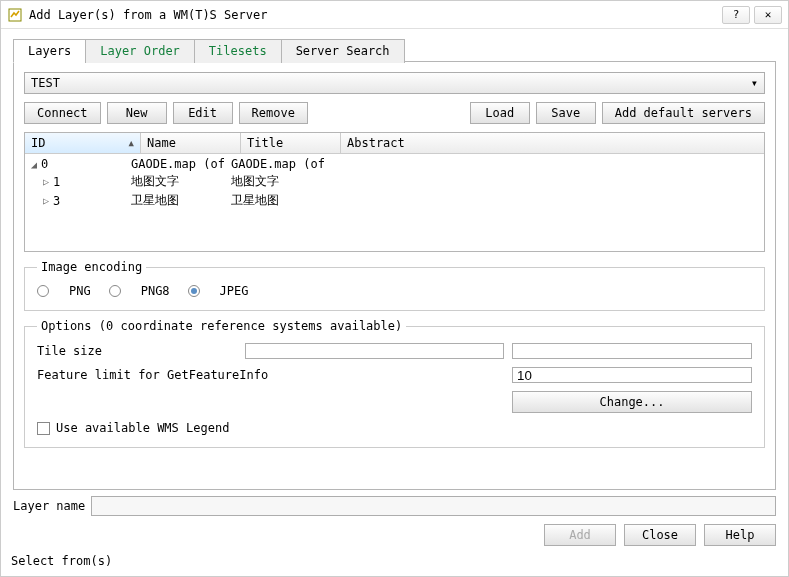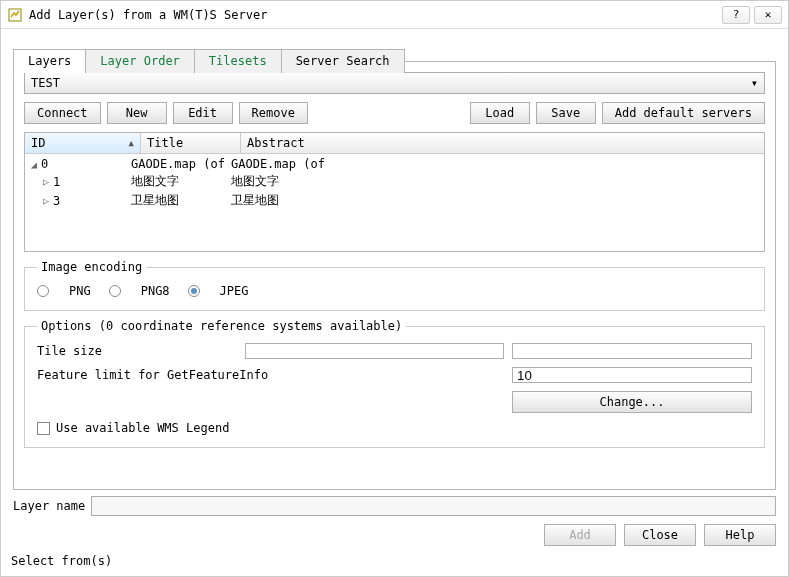--- a/index.html
+++ b/index.html
@@ -5,21 +5,21 @@
 * { box-sizing: border-box; margin: 0; padding: 0; }
 body { font-family: "SimSun", "宋体", monospace; font-size: 12px; background: #fff; width: 789px; height: 577px; position: relative; }
 .window { width: 789px; height: 577px; border: 1px solid #ccc; background: #fff; display: flex; flex-direction: column; }
 .titlebar { height: 28px; display: flex; align-items: center; padding: 0 6px; border-bottom: 1px solid #e0e0e0; }
 .title-icon { width: 16px; height: 16px; margin-right: 6px; display: flex; align-items: center; justify-content: center; }
 .title-icon svg { width: 16px; height: 16px; }
 .title-text { flex: 1; }
 .title-btn { width: 28px; height: 18px; border: 1px solid #ccc; background: linear-gradient(#fff,#eee); display: flex; align-items: center; justify-content: center; margin-left: 4px; border-radius: 2px; cursor: pointer; font-size: 11px; }
 .content { flex: 1; padding: 8px 12px 4px 12px; display: flex; flex-direction: column; }
 .tabstrip { display: flex; border-bottom: 1px solid #b5b5b5; }
-.tab { padding: 4px 14px; border: 1px solid #b5b5b5; border-bottom: none; background: #f0f0f0; margin-right: -1px; cursor: pointer; position: relative; top: 12px; }
+.tab { padding: 4px 14px; border: 1px solid #b5b5b5; border-bottom: none; background: #f0f0f0; margin-right: -1px; cursor: pointer; position: relative; top: 2px; }
 .tab.active { background: #fff; border-bottom: 1px solid #fff; }
 .tab.disabled { color: #15803d; }
 .tabbody { border: 1px solid #b5b5b5; border-top: none; padding: 10px; flex: 1; display: flex; flex-direction: column; gap: 8px; overflow: hidden; }
 .server-select { width: 100%; height: 22px; border: 1px solid #adadad; background: linear-gradient(#fdfdfd,#e8e8e8); padding: 0 6px; display: flex; align-items: center; justify-content: space-between; cursor: pointer; }
 .btnrow { display: flex; gap: 6px; }
 .btnrow .spacer { flex: 1; }
 .btn { height: 22px; padding: 0 12px; border: 1px solid #adadad; background: linear-gradient(#fdfdfd,#e3e3e3); cursor: pointer; display: inline-flex; align-items: center; justify-content: center; min-width: 60px; }
 .btn.wide { min-width: 115px; }
 .btn.disabled { color: #aaa; cursor: default; }
 .table { border: 1px solid #b5b5b5; height: 120px; overflow: hidden; }
@@ -102,20 +102,21 @@
         <div class="btn">Save</div>
         <div class="btn wide">Add default servers</div>
       </div>
 
       <div class="table">
         <div class="thead">
           <div class="th col-id sorted">
             <span>ID</span>
             <span class="sort-arrow">▲</span>
           </div>
+          <div class="th col-name">Name</div>
           <div class="th col-title">Title</div>
           <div class="th col-abs">Abstract</div>
         </div>
         <div class="tbody">
           <div class="trow">
             <div class="cell id">
                 <span class="tree-arrow">◢</span>
                 <span>0</span>
               </div>
             <div class="cell nm">GAODE.map (of…</div>

